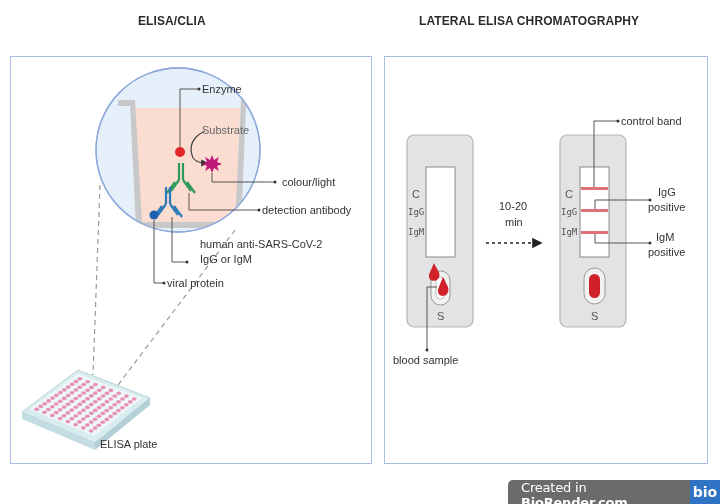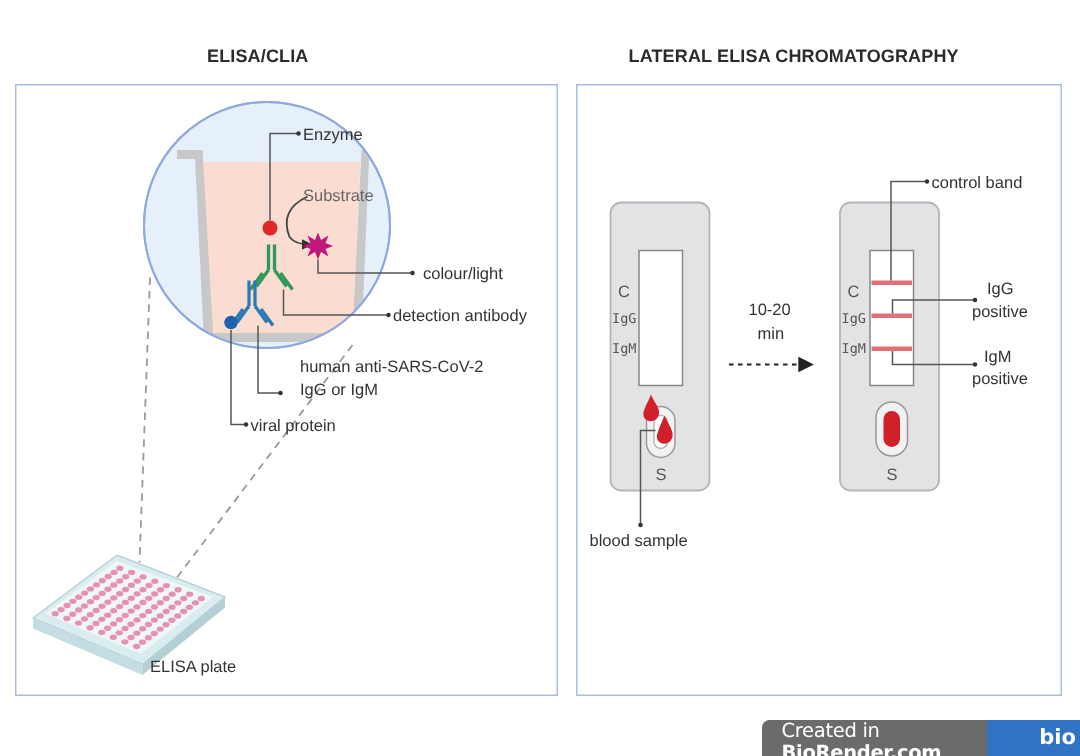--- a/index.html
+++ b/index.html
@@ -3,21 +3,21 @@
 <meta charset="utf-8">
 <style>
   html, body { margin: 0; padding: 0; }
   body {
     width: 720px; height: 504px; position: relative; overflow: hidden;
     background: #ffffff;
     font-family: "Liberation Sans", sans-serif;
     color: #333;
   }
   .panel-title {
-    position: absolute; top: 30px; font-weight: bold; font-size: 12px;
+    position: absolute; top: 14px; font-weight: bold; font-size: 12px;
     color: #2b2b2b; letter-spacing: 0.1px;
   }
   .panel-box {
     position: absolute; border: 1.5px solid #a9bde3; background: #fff;
     box-sizing: border-box;
   }
   svg { position: absolute; left: 0; top: 0; overflow: visible; }
   .lbl { font-family: "Liberation Sans", sans-serif; font-size: 11px; fill: #333; }
   .lbl-sub { font-family: "Liberation Sans", sans-serif; font-size: 11px; fill: #666; }
   .mono { font-family: "DejaVu Sans Mono", monospace; font-size: 9px; fill: #555; }
@@ -28,21 +28,20 @@
   }
   .badge-text {
     color: #fff; font-size: 13px; padding-left: 13px; flex: 1;
     font-family: "DejaVu Sans", sans-serif; letter-spacing: -0.2px;
   }
   .badge-text b { font-weight: bold; }
   .badge-logo {
     width: 30px; height: 24px; background: #2f73c4; color: #fff; font-weight: bold;
     font-size: 14px; display: flex; align-items: center; justify-content: center;
     font-family: "DejaVu Sans", sans-serif;
-    padding-left: 32px;
   }
 </style>
 </head>
 <body>
 
 <div class="panel-title" style="left:138px;">ELISA/CLIA</div>
 <div class="panel-title" style="left:419px;">LATERAL ELISA CHROMATOGRAPHY</div>
 
 <div class="panel-box" style="left:10px; top:56px; width:362px; height:408px;"></div>
 <div class="panel-box" style="left:384px; top:56px; width:324px; height:408px;"></div>

